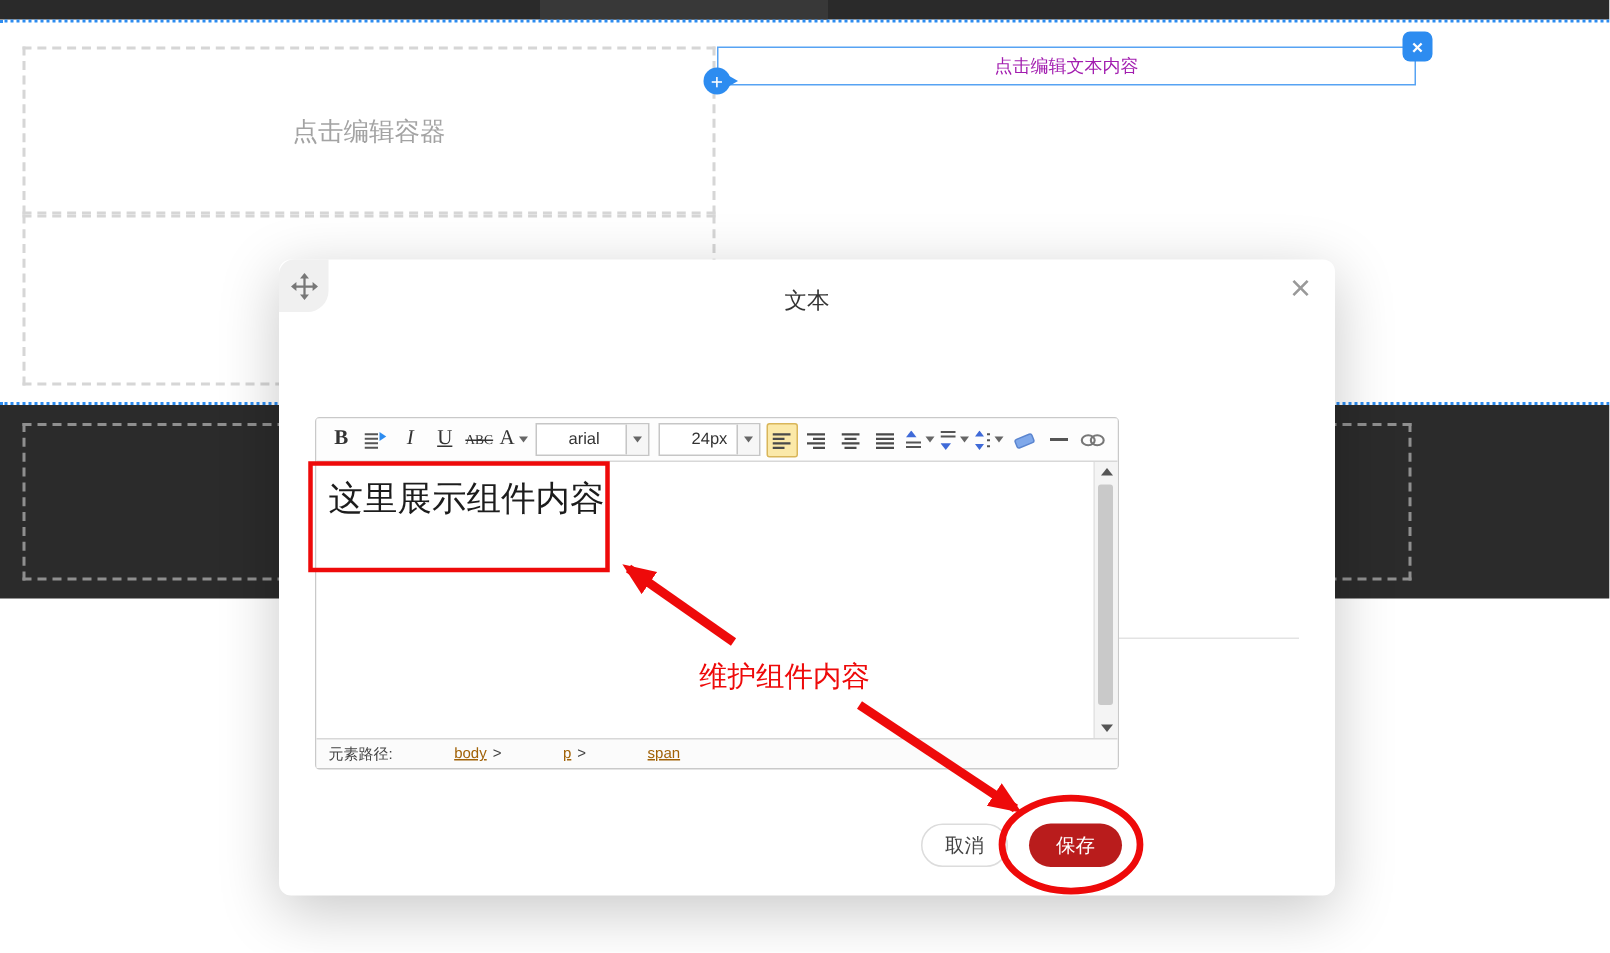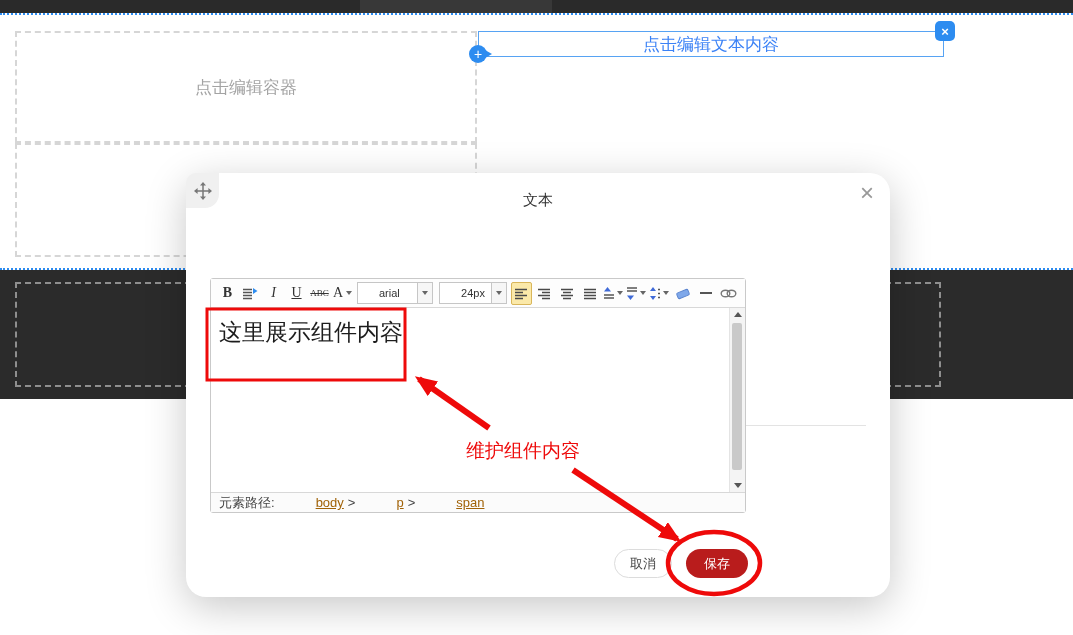--- a/index.html
+++ b/index.html
@@ -11,33 +11,33 @@
   .top-bar{left:0;top:0;width:1073px;height:13px;background:#2a2a2a;}
   .top-bar-light{position:absolute;left:360px;top:0;width:192px;height:13px;background:#383838;}
   .blue-divider{left:0;width:1073px;height:0;border-top:2px dotted #2d8cf0;}
   .d1{top:13px;} .d2{top:268px;}
   .container-block{border:2px dashed #d6d6d6;background:#fff;}
   .c1{left:15px;top:31px;width:458px;height:108px;display:flex;align-items:center;justify-content:center;}
   .c1 span{color:#a3a3a3;font-size:17px;}
   .c2{left:15px;top:143px;width:458px;height:110px;}
   .text-element{left:478px;top:31px;width:464px;height:24px;border:1px solid #57a3f3;background:#fff;
                 display:flex;align-items:center;justify-content:center;}
-  .text-element span{color:#3b82f6;font-size:17px;}
+  .text-element span{color:#a21caf;font-size:12px;}
   .x-btn{left:935px;top:21px;width:20px;height:20px;background:#2d8cf0;border-radius:5px;color:#fff;
          font-size:13px;font-weight:bold;display:flex;align-items:center;justify-content:center;cursor:pointer;}
   .plus-btn{left:469px;top:45px;width:18px;height:18px;border-radius:50%;background:#2d8cf0;color:#fff;
             font-size:14px;display:flex;align-items:center;justify-content:center;}
   .plus-tip{position:absolute;left:485px;top:50px;width:0;height:0;
             border-top:4px solid transparent;border-bottom:4px solid transparent;border-left:7px solid #2d8cf0;}
 
   .dark-band{left:0;top:270px;width:1073px;height:129px;background:#2b2b2b;}
   .band-dashed{position:absolute;left:15px;top:12px;width:922px;height:101px;border:2px dashed #8f8f8f;}
 
   
-  .modal{left:186px;top:173px;width:704px;height:424px;background:#fff;border-radius:20px;
+  .modal{left:186px;top:173px;width:704px;height:424px;background:#fff;border-radius:8px;
          box-shadow:0 10px 40px rgba(0,0,0,.22);z-index:10;}
   .move-tab{position:absolute;left:0;top:0;width:33px;height:35px;background:#f0f0f0;
             border-radius:10px 0 14px 0;display:flex;align-items:center;justify-content:center;cursor:move;}
   .modal-title{position:absolute;left:0;top:18px;width:100%;text-align:center;font-size:15px;color:#333;}
   .modal-close{position:absolute;right:16px;top:8px;font-size:24px;font-weight:300;color:#999;cursor:pointer;line-height:1;}
   .section-row{position:absolute;left:24px;top:243px;right:24px;display:flex;align-items:center;}
   .section-row .line{height:1px;background:#e3e3e3;}
   .section-row .short{width:20px;}
   .section-row .long{flex:1;}
   .section-row span{font-size:13px;color:#333;margin:0 11px;white-space:nowrap;}
@@ -59,21 +59,21 @@
 
   .edit-area{position:relative;height:184px;background:#fff;overflow:hidden;}
   .edit-text{padding:10px 8px;font-size:23px;color:#1c1c1c;line-height:1.25;}
   .scrollbar{position:absolute;right:0;top:0;bottom:0;width:15px;background:#f4f4f4;border-left:1px solid #e4e4e4;}
   .sb-up,.sb-down{position:absolute;left:0;width:15px;height:13px;display:flex;align-items:center;justify-content:center;}
   .sb-up{top:0;} .sb-down{bottom:0;}
   .tri-up{width:0;height:0;border-left:4px solid transparent;border-right:4px solid transparent;border-bottom:5px solid #555;}
   .tri-down{width:0;height:0;border-left:4px solid transparent;border-right:4px solid transparent;border-top:5px solid #555;}
   .sb-thumb{position:absolute;left:2px;top:15px;width:10px;height:147px;background:#c9c9c9;border-radius:2px;}
 
-  .statusbar{height:19px;border-top:1px solid #d8d8d8;background:#fbfbfb;display:flex;align-items:center;justify-content:space-between;padding:0 8px;font-size:13px;}
+  .statusbar{height:19px;border-top:1px solid #d8d8d8;background:#fbfbfb;display:flex;align-items:center;justify-content:space-between;padding:0 8px;font-size:10px;}
   .path{color:#444;display:flex;align-items:center;gap:4px;white-space:nowrap;}
   .path a{color:#a16207;text-decoration:underline;cursor:pointer;margin-left:37px;}
   .path .sep{color:#444;}
   .count{color:#8a8a8a;white-space:nowrap;}
 
   .btn{position:absolute;height:29px;border-radius:15px;font-size:13px;display:flex;align-items:center;justify-content:center;cursor:pointer;border:none;}
   .btn.cancel{left:428px;top:376px;width:58px;background:#fff;border:1px solid #dcdcdc;color:#444;}
   .btn.save{left:500px;top:376px;width:62px;background:#b91c1c;color:#fff;}
 
   .overlay{position:absolute;left:0;top:0;width:1073px;height:635px;z-index:20;pointer-events:none;}

